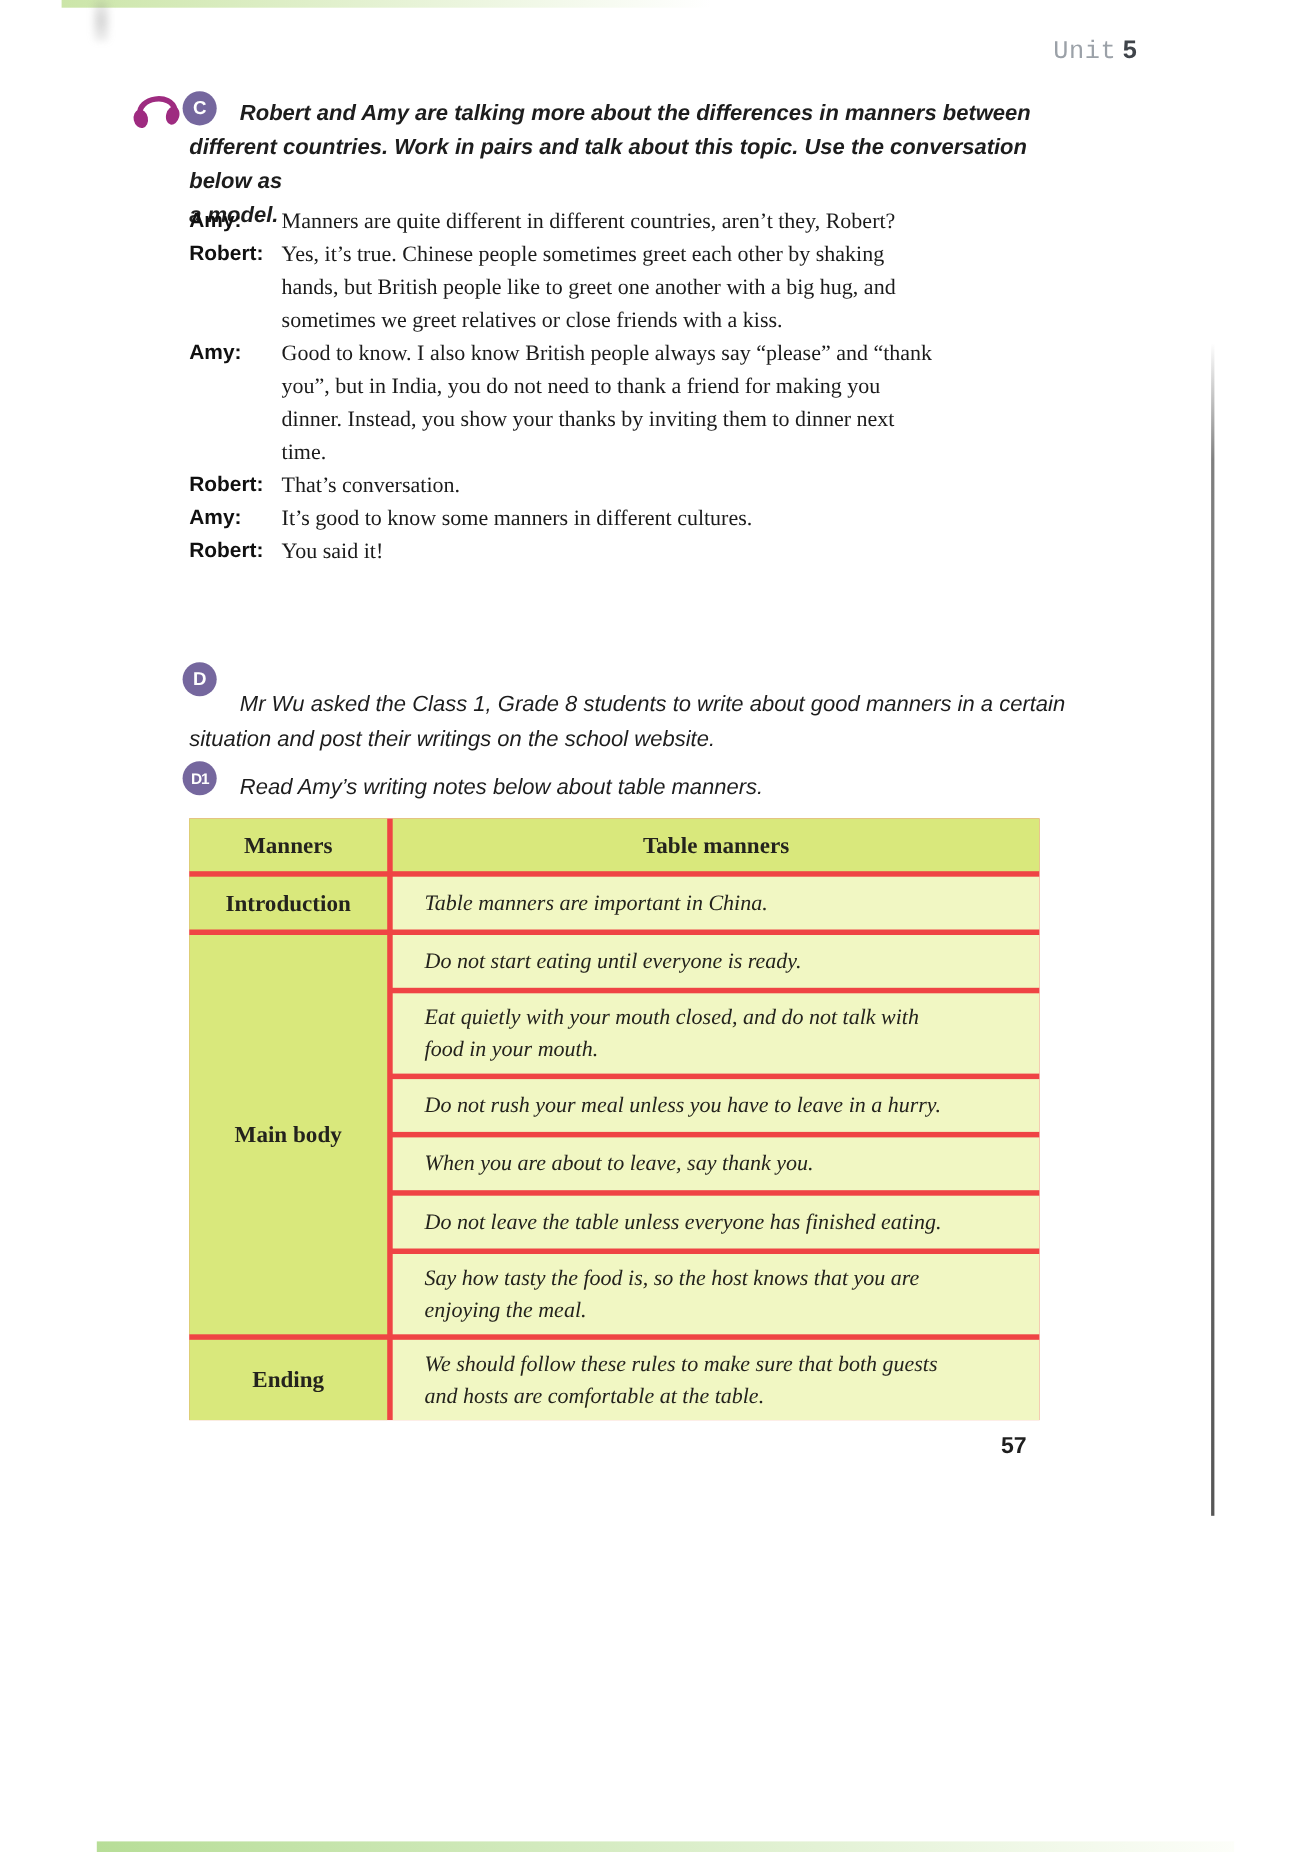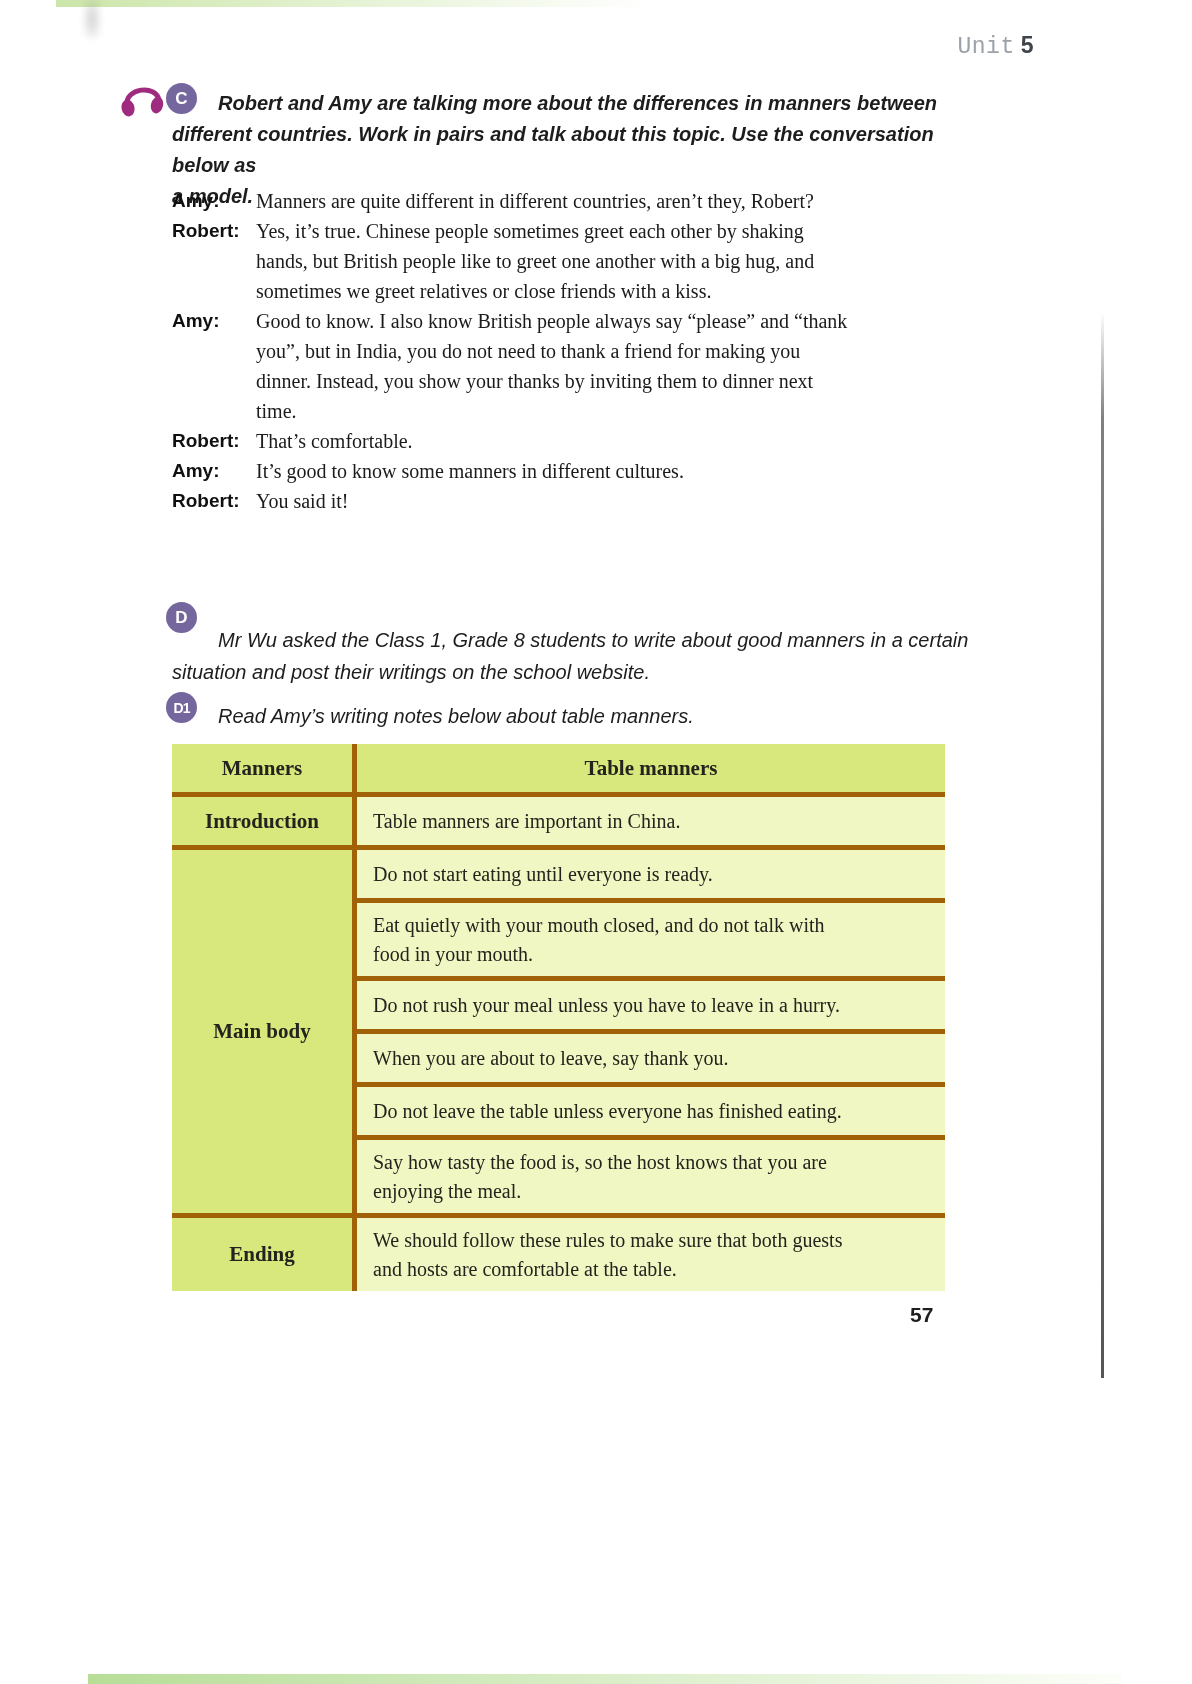--- a/index.html
+++ b/index.html
@@ -43,28 +43,28 @@
   .conv-entry{display:flex;}
   .conv-speaker{flex:0 0 84px;font-weight:700;font-size:19px;line-height:30px;color:#101010;
          font-family:"Liberation Sans",sans-serif;}
   .conv-text{flex:1;font-family:"Liberation Serif",serif;font-size:20px;line-height:30px;
          color:#1b1b1b;white-space:pre-line;}
 
   
   .manners-table{position:absolute;left:172px;top:744px;width:773px;display:grid;
          grid-template-columns:180px 588px;
          grid-template-rows:48px 48px 48px 73px 48px 48px 48px 73px 73px;
-         column-gap:5px;row-gap:5px;background:#a16207;
+         column-gap:5px;row-gap:5px;background:#ef4444;
          font-family:"Liberation Serif",serif;color:#24231d;}
   .cell-dark{background:#d9e87c;}
   .cell-light{background:#f1f7c3;}
   .th{display:flex;align-items:center;justify-content:center;font-weight:700;font-size:21px;}
   .label-cell{display:flex;align-items:center;justify-content:center;font-weight:700;font-size:21px;text-align:right;}
-  .item-cell{display:flex;align-items:center;padding:0 16px;font-size:20px;line-height:29px;
-         white-space:pre-line;}
+  .item-cell{display:flex;align-items:center;padding:0 29px;font-size:20px;line-height:29px;
+         white-space:pre-line;font-style:italic;}
   .span-6{grid-row:span 6;}
 
   .page-number{position:absolute;left:910px;top:1303px;font-weight:700;font-size:21px;color:#1e1e1e;
          font-family:"Liberation Sans",sans-serif;}
 </style>
 </head>
 <body>
 
 <div class="page">
 
@@ -99,21 +99,21 @@
     </div>
     <div class="conv-entry">
       <div class="conv-speaker">Amy:</div>
       <div class="conv-text">Good to know. I also know British people always say “please” and “thank
 you”, but in India, you do not need to thank a friend for making you
 dinner. Instead, you show your thanks by inviting them to dinner next
 time.</div>
     </div>
     <div class="conv-entry">
       <div class="conv-speaker">Robert:</div>
-      <div class="conv-text">That’s comfortable.</div>
+      <div class="conv-text">That’s conversation.</div>
     </div>
     <div class="conv-entry">
       <div class="conv-speaker">Amy:</div>
       <div class="conv-text">It’s good to know some manners in different cultures.</div>
     </div>
     <div class="conv-entry">
       <div class="conv-speaker">Robert:</div>
       <div class="conv-text">You said it!</div>
     </div>
   </div>

